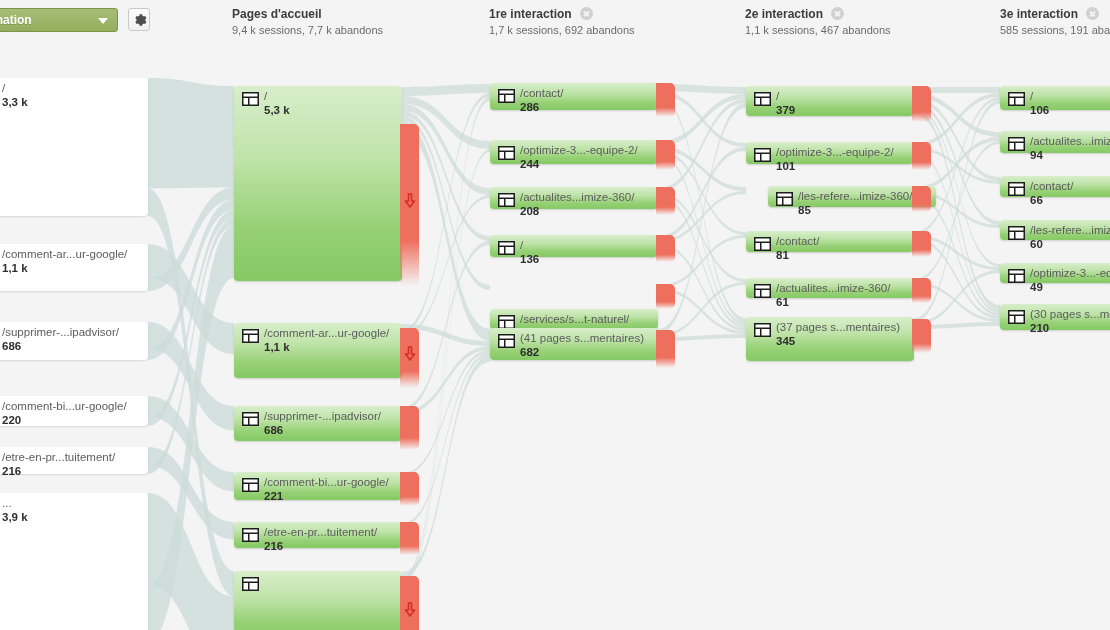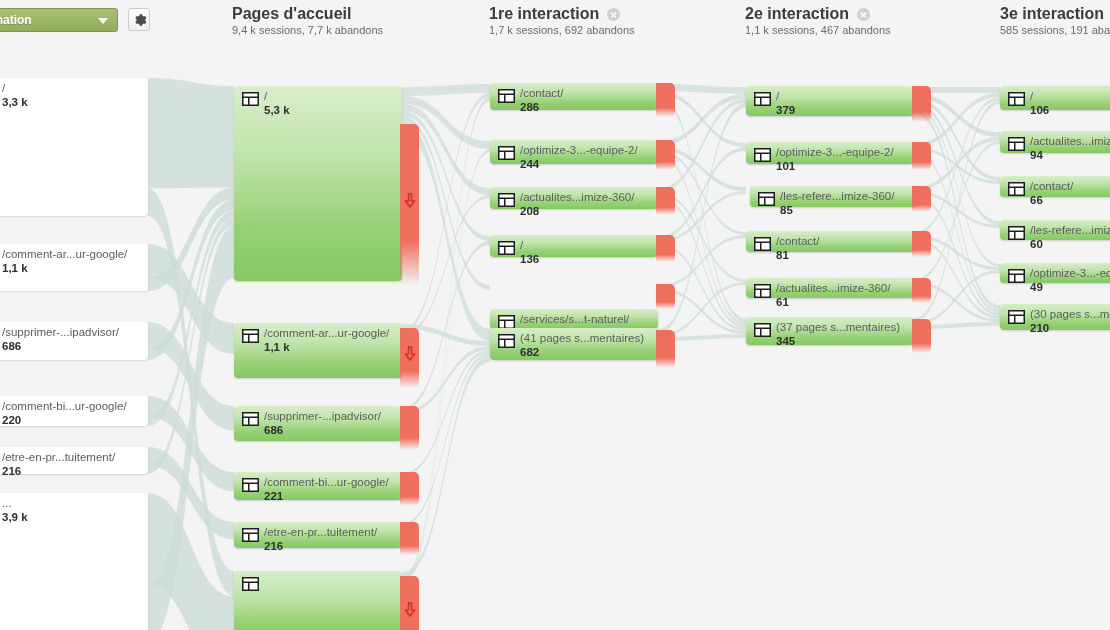--- a/index.html
+++ b/index.html
@@ -30,21 +30,21 @@
   .gear-btn {
     position: absolute; left: 128px; top: 8px; width: 22px; height: 23px;
     background: linear-gradient(#fdfdfd,#f0f0f0);
     border: 1px solid #c9c9c9; border-radius: 3px;
   }
   .gear-btn svg { position: absolute; left: 3px; top: 3px; }
 
   
   .col-head { position: absolute; top: 7px; }
   .col-head .t {
-    font-size: 16px; font-weight: bold; color: #3c3c3c;
+    font-size: 12px; font-weight: bold; color: #3c3c3c;
     white-space: nowrap; line-height: 14px;
   }
   .col-head .s {
     font-size: 11px; color: #6b6b6b; white-space: nowrap;
     line-height: 15px; margin-top: 2px;
   }
   .close-x {
     display: inline-block; vertical-align: -2px; margin-left: 8px;
     width: 13px; height: 13px; border-radius: 50%; background: #d0d0d0;
     position: relative;
@@ -437,21 +437,21 @@
             <rect x="1.5" y="1.5" width="14" height="3" fill="#ffffff"></rect>
             <rect x="1.5" y="6" width="4.5" height="6.5" fill="#ffffff"></rect>
             <rect x="7.5" y="6" width="8" height="6.5" fill="#ffffff"></rect>
           </svg></span>
         <div class="lbl">
           <div class="pg">/optimize-3...-equipe-2/</div>
           <div class="vl">101</div>
         </div>
       </div>
       <div class="drop" style="left: 912px; top: 142px; width: 19px; height: 28px;"></div>
-      <div class="node hasicon" style="left: 750px; top: 186px; width: 168px; height: 21px;">
+      <div class="node hasicon" style="left: 768px; top: 186px; width: 168px; height: 21px;">
         <div class="box"></div>
         <span class="pgicon"><svg width="17" height="14" viewBox="0 0 17 14">
             <rect x="0" y="0" width="17" height="14" fill="#1d1d1d"></rect>
             <rect x="1.5" y="1.5" width="14" height="3" fill="#ffffff"></rect>
             <rect x="1.5" y="6" width="4.5" height="6.5" fill="#ffffff"></rect>
             <rect x="7.5" y="6" width="8" height="6.5" fill="#ffffff"></rect>
           </svg></span>
         <div class="lbl">
           <div class="pg">/les-refere...imize-360/</div>
           <div class="vl">85</div>
@@ -479,21 +479,21 @@
             <rect x="1.5" y="1.5" width="14" height="3" fill="#ffffff"></rect>
             <rect x="1.5" y="6" width="4.5" height="6.5" fill="#ffffff"></rect>
             <rect x="7.5" y="6" width="8" height="6.5" fill="#ffffff"></rect>
           </svg></span>
         <div class="lbl">
           <div class="pg">/actualites...imize-360/</div>
           <div class="vl">61</div>
         </div>
       </div>
       <div class="drop" style="left: 912px; top: 278px; width: 19px; height: 25px;"></div>
-      <div class="node hasicon" style="left: 746px; top: 317px; width: 168px; height: 28px; padding-left: 32px;">
+      <div class="node hasicon" style="left: 746px; top: 317px; width: 168px; height: 44px; padding-left: 32px;">
         <div class="box"></div>
         <span class="pgicon"><svg width="17" height="14" viewBox="0 0 17 14">
             <rect x="0" y="0" width="17" height="14" fill="#1d1d1d"></rect>
             <rect x="1.5" y="1.5" width="14" height="3" fill="#ffffff"></rect>
             <rect x="1.5" y="6" width="4.5" height="6.5" fill="#ffffff"></rect>
             <rect x="7.5" y="6" width="8" height="6.5" fill="#ffffff"></rect>
           </svg></span>
         <div class="lbl">
           <div class="pg">(37 pages s...mentaires)</div>
           <div class="vl">345</div>

